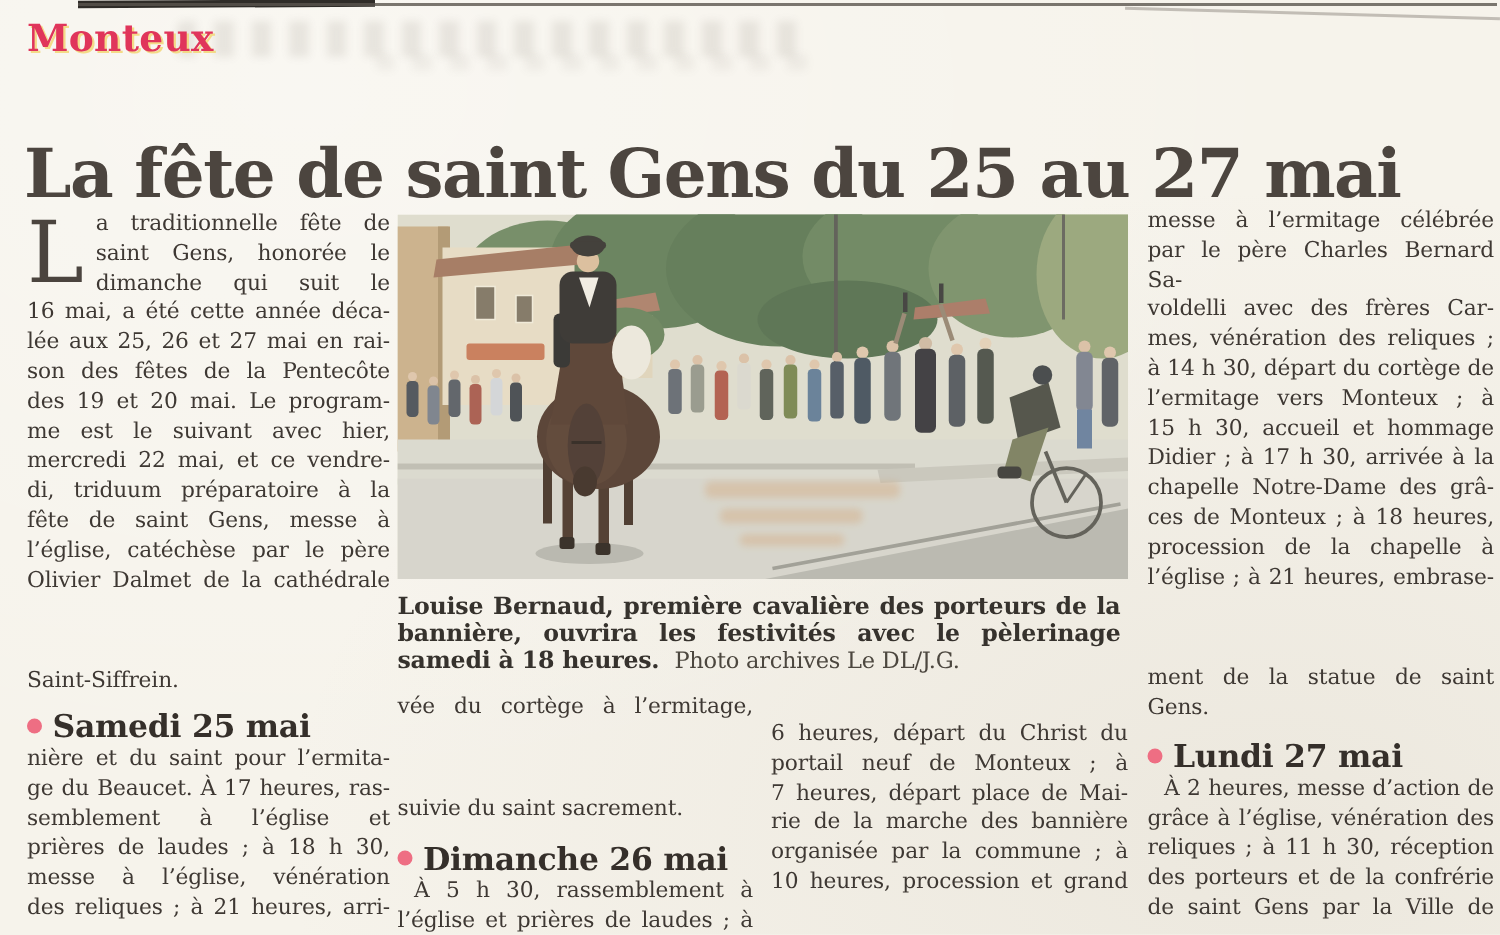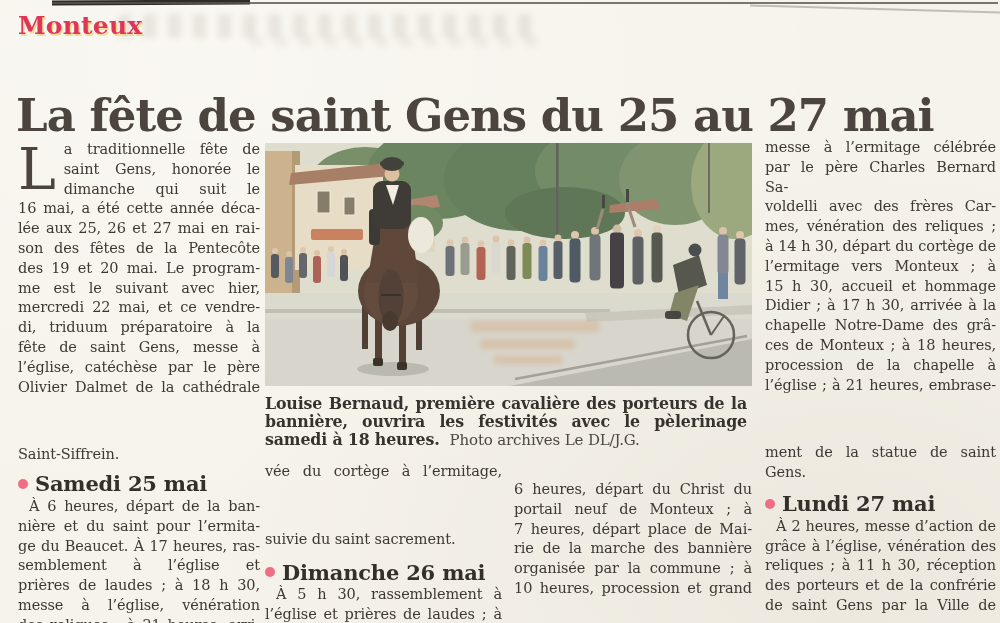--- a/index.html
+++ b/index.html
@@ -86,21 +86,20 @@
       <div class="tl">fête de saint Gens, messe à</div>
       <div class="tl">l’église, catéchèse par le père</div>
       <div class="tl">Olivier Dalmet de la cathédrale</div>
       <div class="tl endl">Saint-Siffrein.</div>
     </div>
   <div class="sec-head">
     <span class="sec-bullet"></span>
     <span class="sec-title">Samedi 25 mai</span>
   </div>
   <div>
-      <div class="tl ind">À 6 heures, départ de la ban-</div>
       <div class="tl">nière et du saint pour l’ermita-</div>
       <div class="tl">ge du Beaucet. À 17 heures, ras-</div>
       <div class="tl">semblement à l’église et</div>
       <div class="tl">prières de laudes ; à 18 h 30,</div>
       <div class="tl">messe à l’église, vénération</div>
       <div class="tl">des reliques ; à 21 heures, arri-</div>
     </div>
 </div>
 
 <div class="photo">

